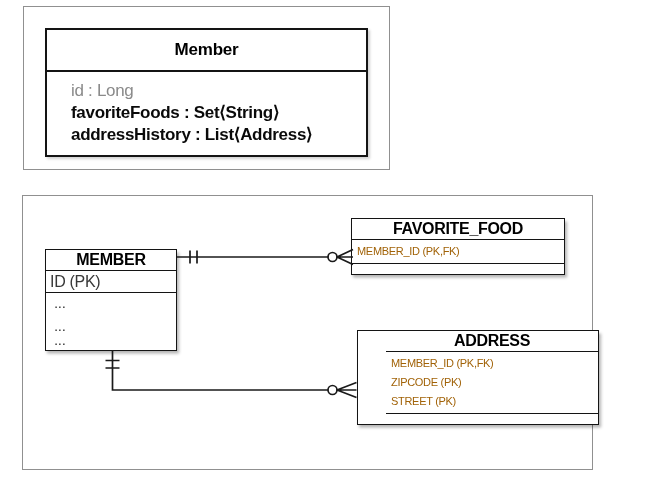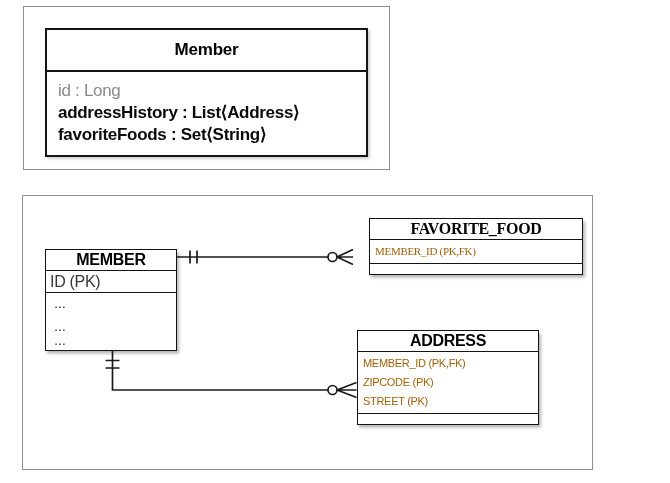--- a/index.html
+++ b/index.html
@@ -18,21 +18,21 @@
   .uml-box {
     position:absolute; left:45px; top:28px; width:323px; box-sizing:border-box;
     border:2px solid #141414; background:#fff;
     box-shadow:1.5px 2px 2.5px rgba(0,0,0,0.18);
   }
   .uml-title {
     height:40px; line-height:40px; text-align:center;
     font-size:17px; font-weight:700; color:#000;
     border-bottom:2px solid #141414; letter-spacing:-0.2px;
   }
-  .uml-fields { padding:8px 7px 9px 11px; font-size:17px; line-height:22px;
+  .uml-fields { padding:8px 7px 9px 24px; font-size:17px; line-height:22px;
     font-weight:700; color:#0a0a0a; letter-spacing:-0.3px; }
   .uml-field.muted { color:#8a8a8a; font-weight:400; }
 
   
   .entity {
     position:absolute; box-sizing:border-box; background:#fff;
     border:1.5px solid #141414;
     box-shadow:2px 2.5px 3px rgba(0,0,0,0.30);
     letter-spacing:-0.3px;
   }
@@ -48,45 +48,45 @@
   .member-entity { left:45px; top:249px; width:132px; height:102px; }
   .member-entity .key-row {
     font-size:16px; color:#383838; line-height:21px; height:21px;
     padding-left:4px; border-bottom:1.5px solid #141414; white-space:nowrap;
   }
   .member-entity .dots-area { position:relative; height:55px; color:#383838;
     font-size:15px; padding-left:8px; }
   .member-entity .dots-line { line-height:13px; }
   .d1 { margin-top:3px; } .d2 { margin-top:10px; } .d3 { margin-top:1px; }
 
-  .ff-entity   { left:369px; top:218px; width:214px;font-family:Liberation Serif, serif; }
+  .ff-entity   { left:351px; top:218px; width:214px; }
   .ff-entity   .entity-footer { height:10px; }
-  .addr-entity { left:357px; top:330px; width:182px; }
+  .addr-entity { left:357px; top:330px; width:242px;padding-left:28px; }
   .addr-entity .entity-footer { height:10px; }
 
   
   .connectors {
     position:absolute; left:0; top:0; width:670px; height:483px;
     pointer-events:none;
   }
   .connectors path, .connectors line { stroke:#1a1a1a; stroke-width:1.7; fill:none; }
   .connectors circle { stroke:#1a1a1a; stroke-width:1.7; fill:#ffffff; }
 </style>
 </head>
 <body>
 
 <div class="canvas">
 
   <div class="panel uml-panel"></div>
   <div class="uml-box">
     <div class="uml-title">Member</div>
     <div class="uml-fields">
       <div class="uml-field muted">id : Long</div>
+      <div class="uml-field">favoriteFoods : Set⟨String⟩</div>
       <div class="uml-field">addressHistory : List⟨Address⟩</div>
-      <div class="uml-field">favoriteFoods : Set⟨String⟩</div>
     </div>
   </div>
 
   <div class="panel erd-frame"></div>
 
   <div class="entity member-entity">
     <div class="entity-header">MEMBER</div>
     <div class="key-row">ID (PK)</div>
     <div class="dots-area">
       <div class="dots-line d1">...</div>

